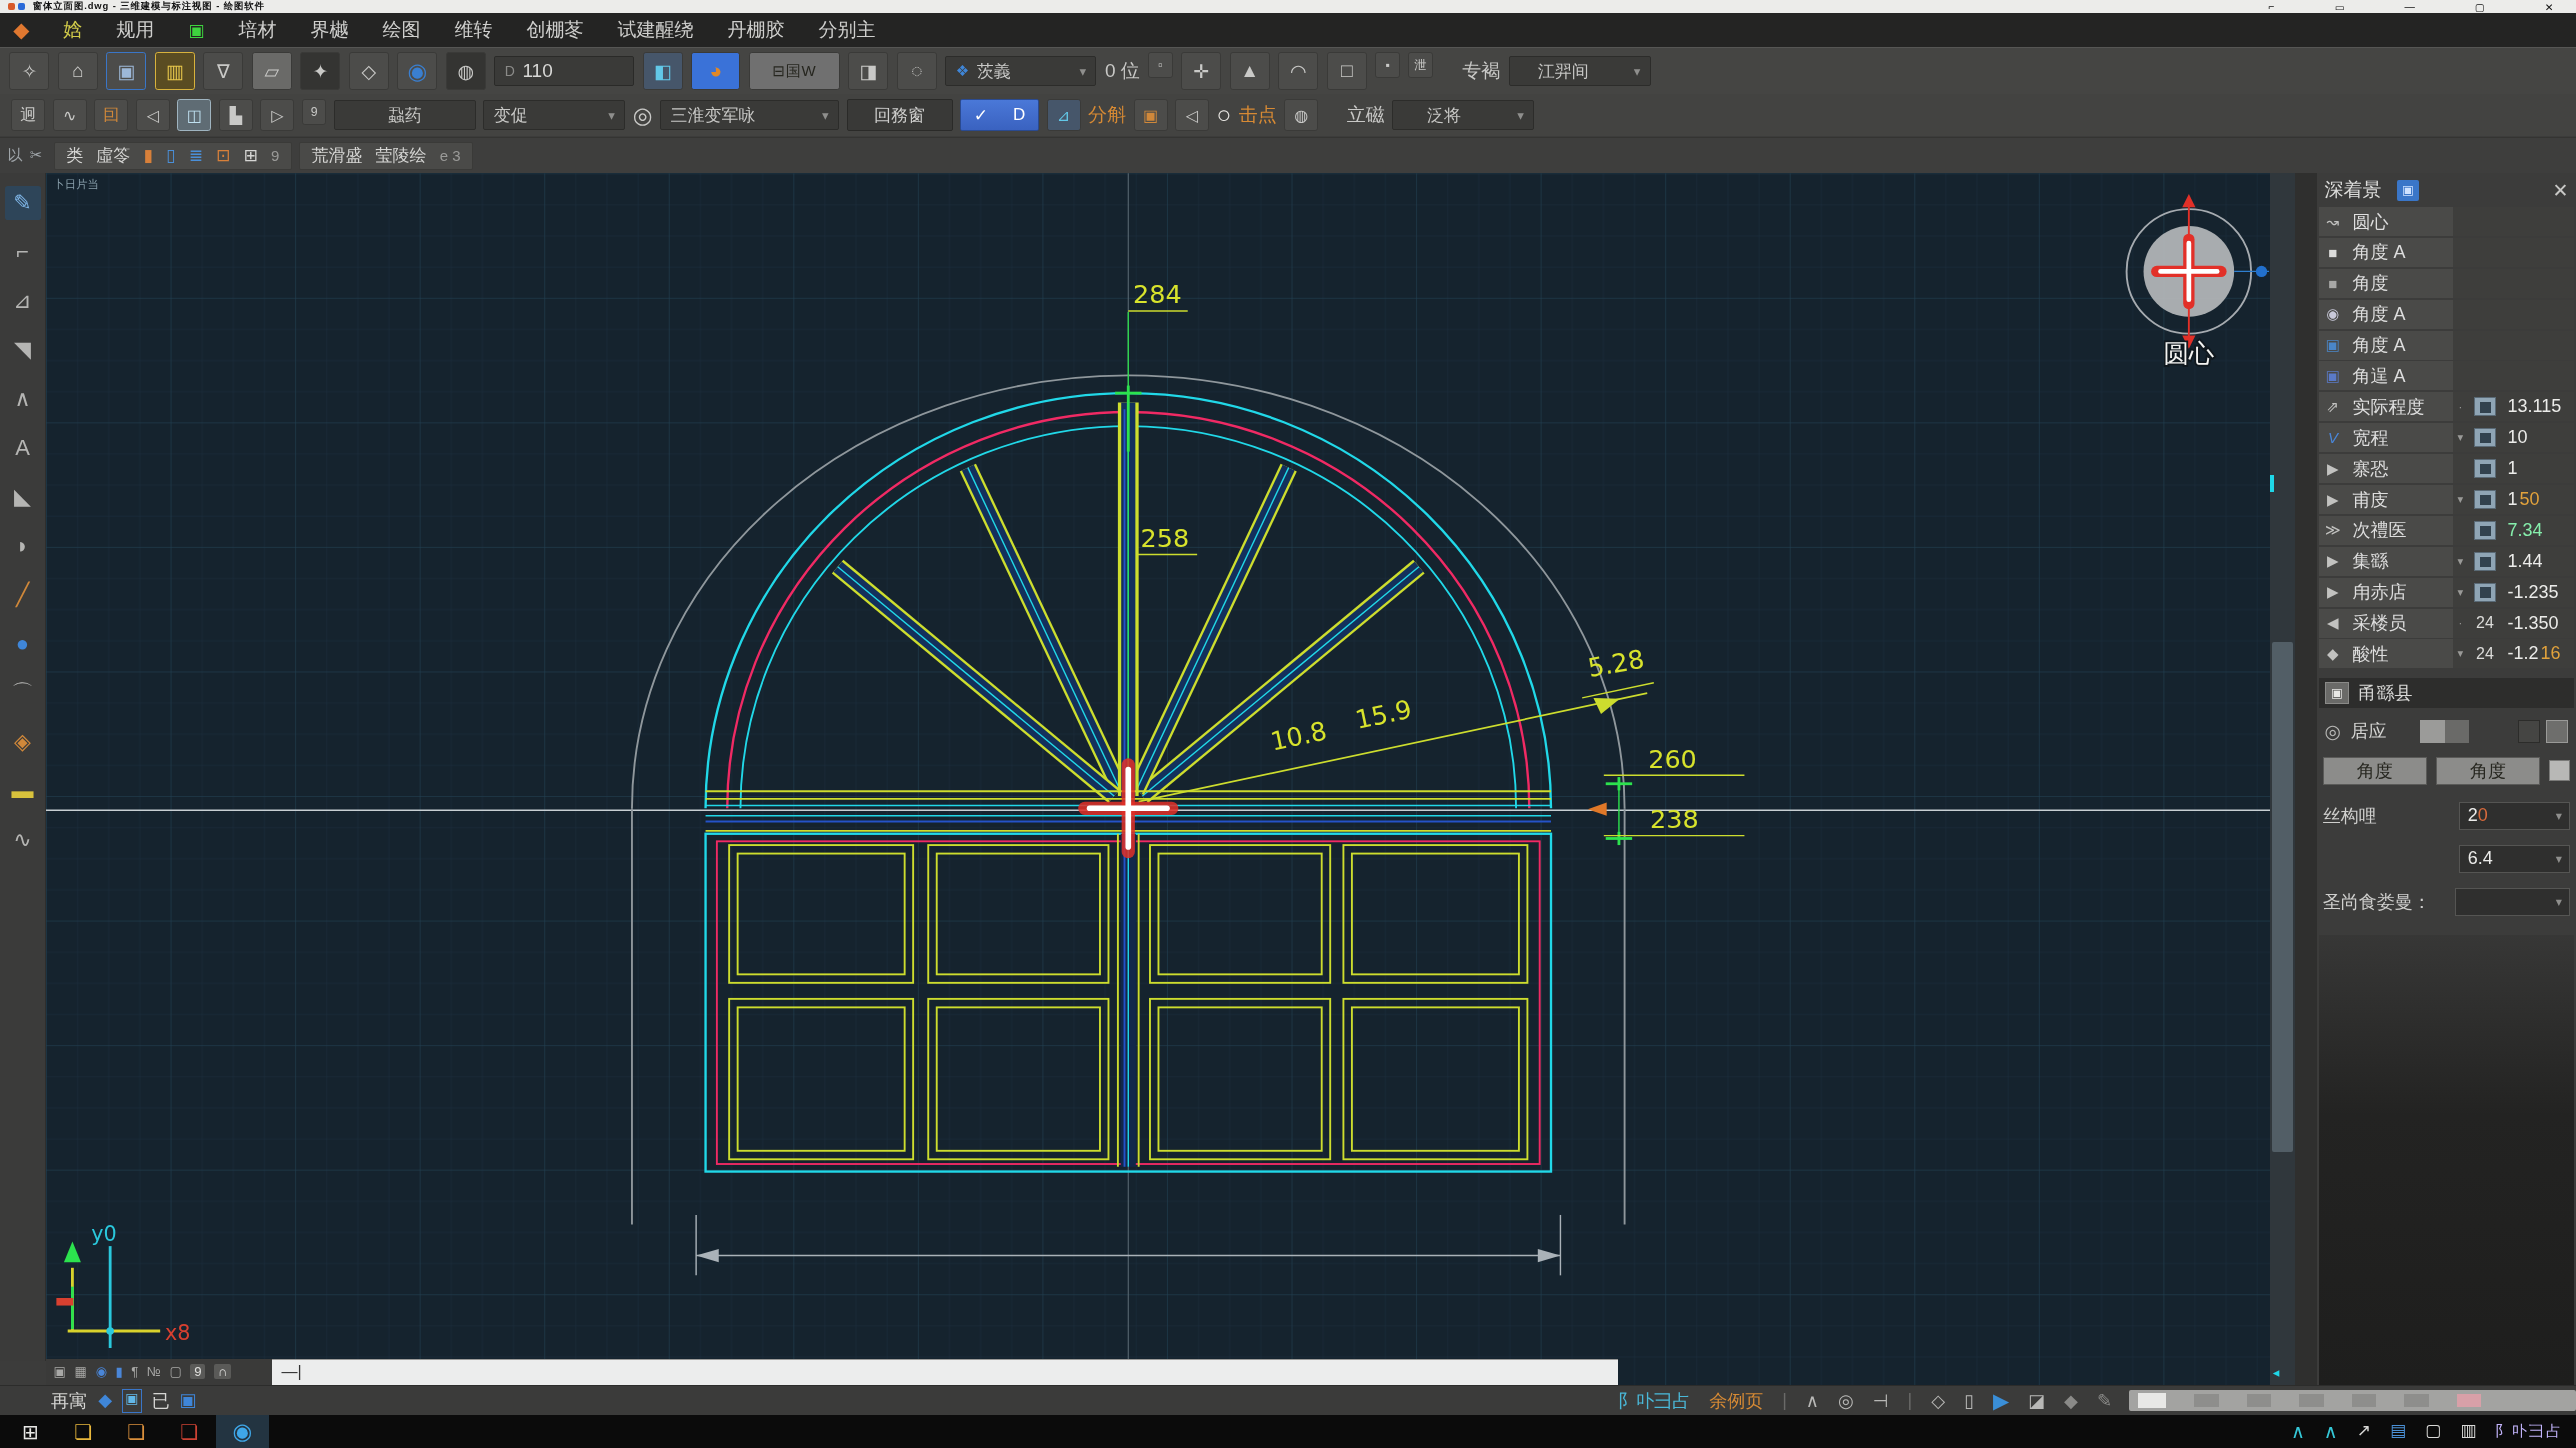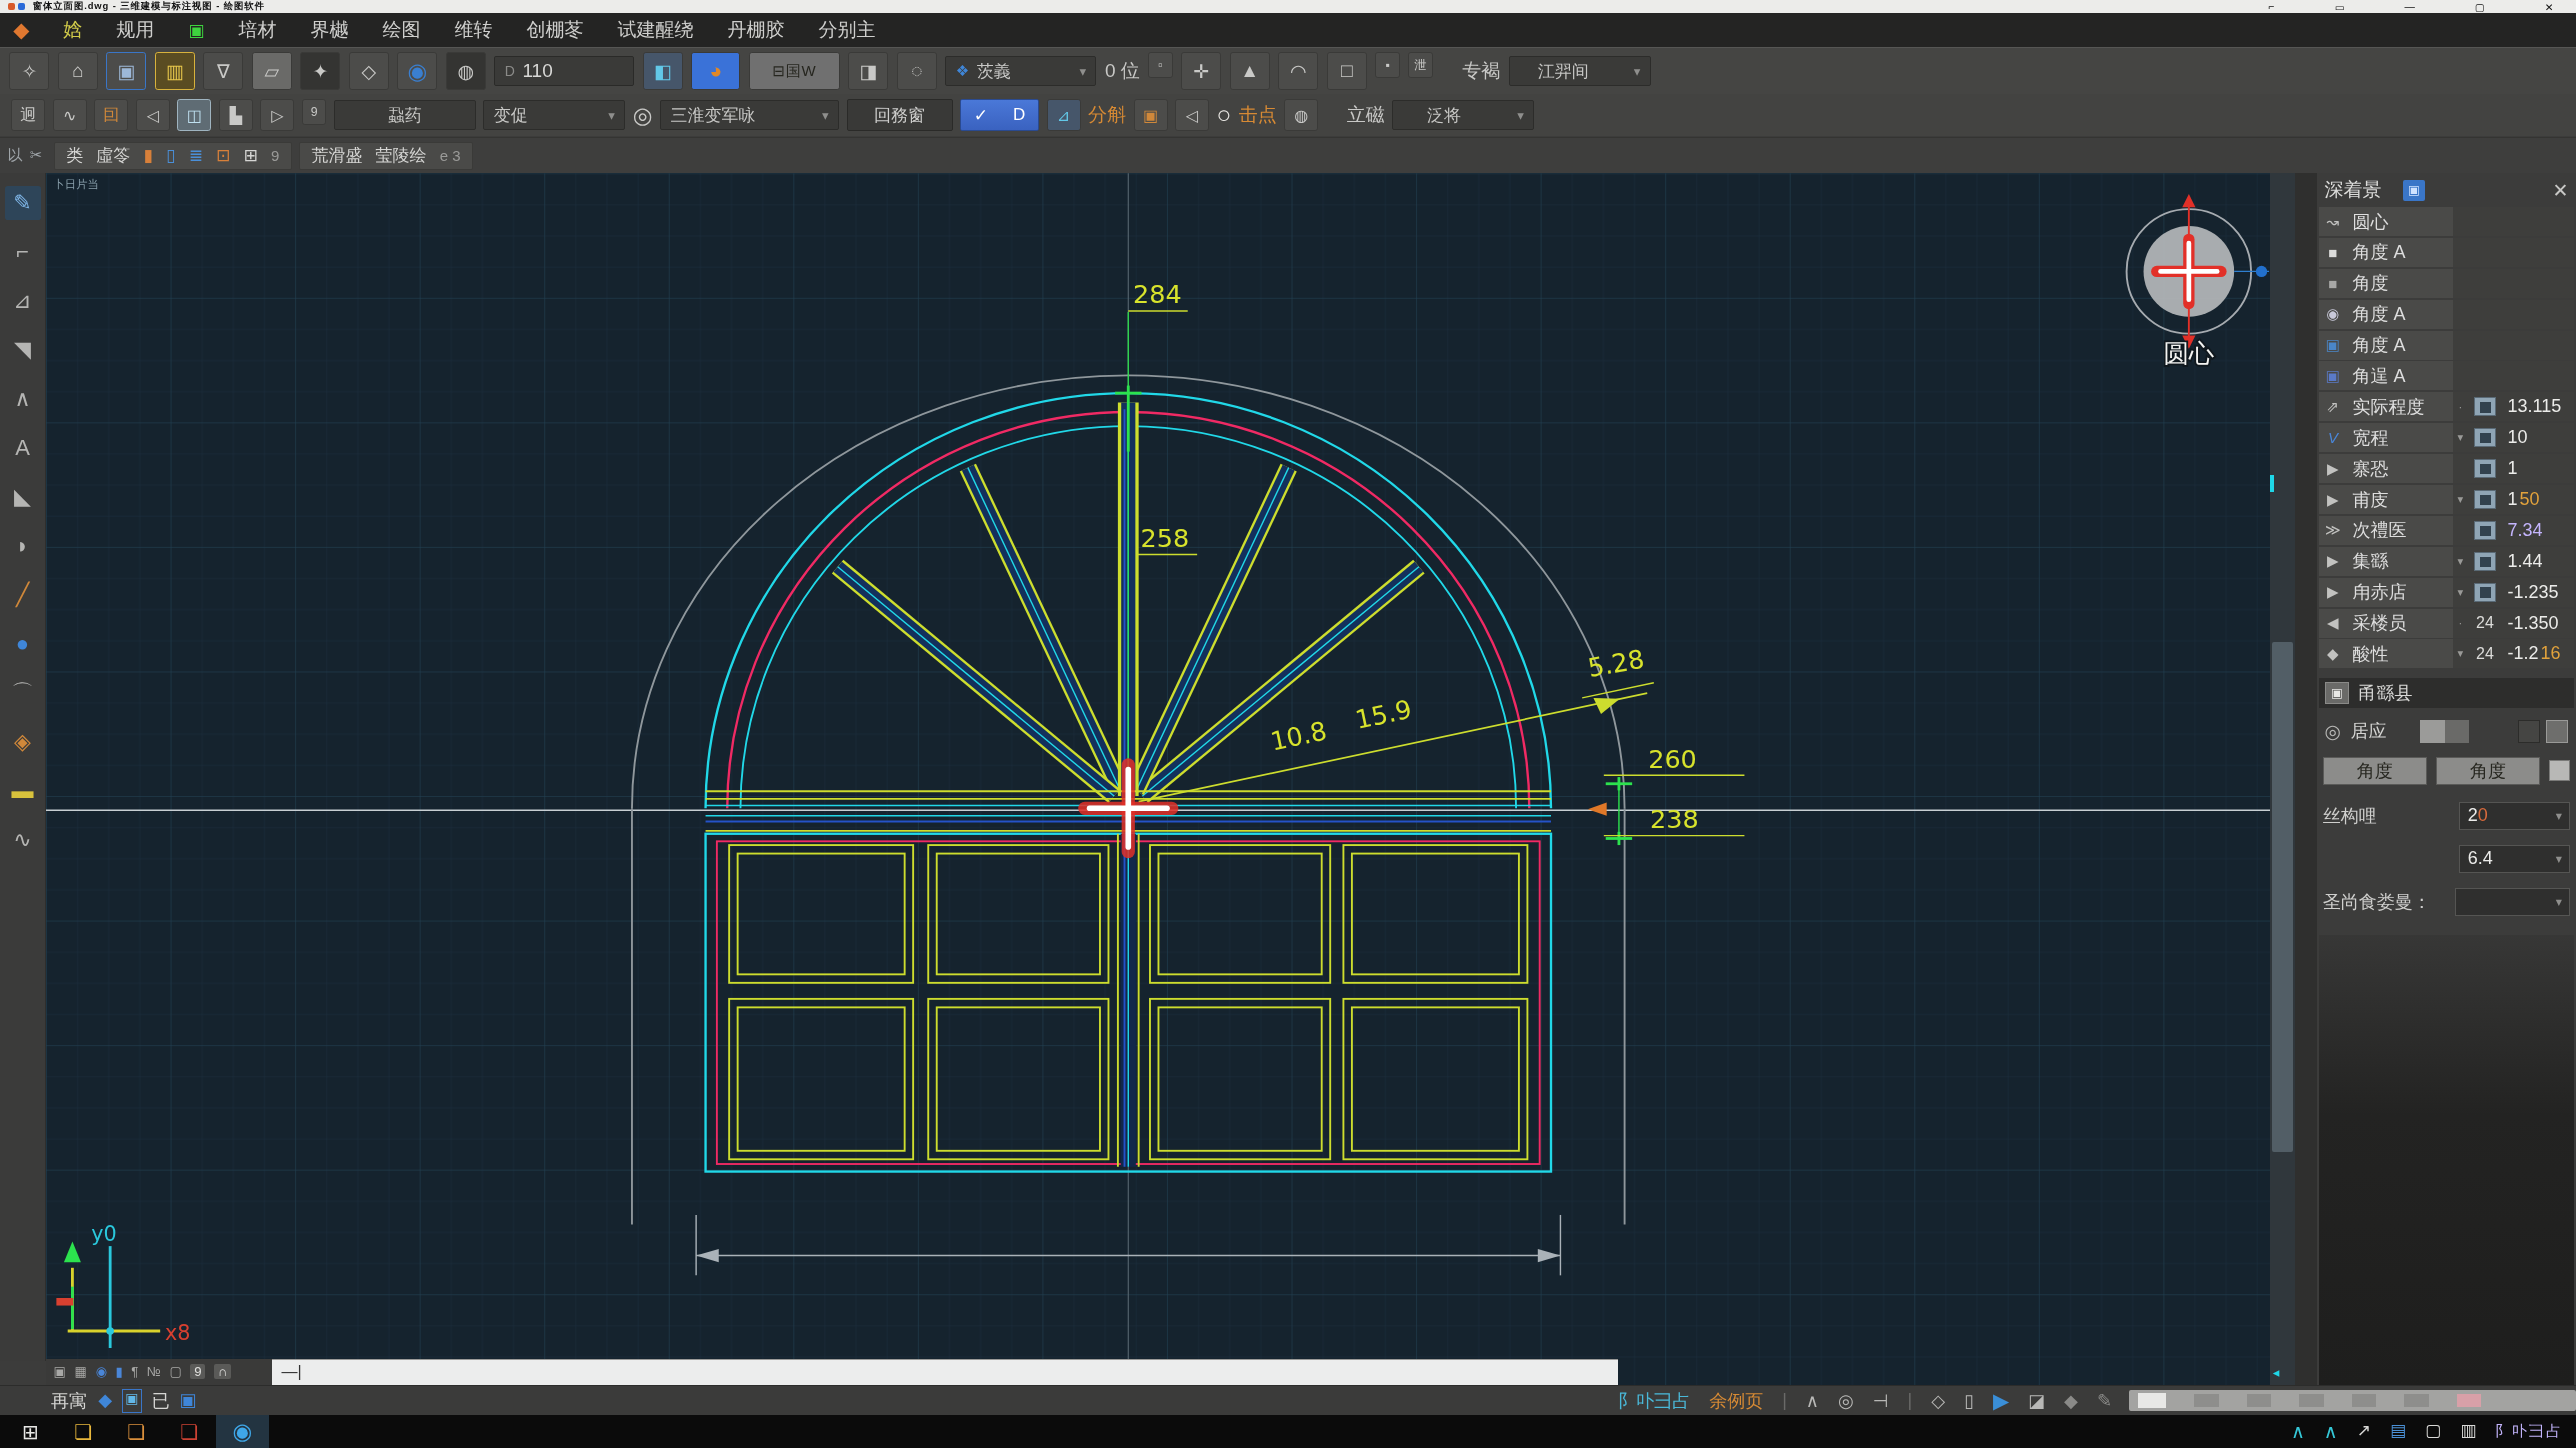--- a/index.html
+++ b/index.html
@@ -91,39 +91,39 @@
   
   .vscroll{position:absolute;left:2270px;top:173px;width:24.5px;height:1213px;background:#30373c;}
   .vscroll .thumb{position:absolute;left:1.9px;top:469px;width:21px;height:510px;background:#525e66;border-radius:1.9px;}
   .vscroll .mark{position:absolute;left:0;top:302px;width:3.8px;height:17px;background:#1fd7e8;}
   .vscroll .arr{position:absolute;left:2.8px;bottom:5.7px;color:#1fd7e8;font-size:13.2px;}
   .panelgap{position:absolute;left:2295px;top:173px;width:22px;height:1213px;background:#2f2f2e;}
 
   
   .rpanel{position:absolute;left:2317px;top:173px;width:259px;height:1213px;background:#3c3c3b;
           display:flex;flex-direction:column;padding:0 1.9px;}
-  .rp-head{height:34px;display:flex;align-items:center;gap:21px;padding:0 5.7px;color:#dcdcda;font-size:19px;}
+  .rp-head{height:34px;display:flex;align-items:center;gap:15px;padding:0 5.7px;color:#dcdcda;font-size:19px;}
   .rp-head .hicon{width:22.6px;height:21px;background:#3a76c8;color:#cfe2ff;font-size:12.3px;
                   display:flex;align-items:center;justify-content:center;border-radius:1.9px;}
   .rp-head .close{margin-left:auto;color:#c8c8c6;font-size:19px;}
   .prow{display:grid;grid-template-columns:28px 106px 15px 34px 1fr;height:29px;margin-bottom:1.9px;
         align-items:center;font-size:18px;}
   .prow .iz{height:100%;display:flex;align-items:center;justify-content:center;background:#4a4a48;
             color:#c2c2c0;font-size:15px;}
   .prow .lz{height:100%;display:flex;align-items:center;background:#4a4a48;color:#dedede;padding-left:5.7px;white-space:nowrap;overflow:hidden;}
   .prow .cz{height:100%;display:flex;align-items:center;justify-content:center;background:#3e3e3c;color:#9a9a98;font-size:11.3px;}
   .prow .sz{height:100%;display:flex;align-items:center;justify-content:center;background:#3e3e3c;color:#dcdcda;font-size:16px;}
   .prow .vz{height:100%;display:flex;align-items:center;gap:1.9px;background:#3e3e3c;color:#ececea;padding-left:5.7px;}
   .prow .swatch{width:22.6px;height:19px;background:#8fa5b5;border:0.9px solid #5a6a76;position:relative;}
   .prow .swatch::after{content:"";position:absolute;left:5.7px;top:3.8px;width:10.4px;height:10.4px;background:#32424e;}
   .prow .iz[data-gv="white"]{color:#dcdcda;} .prow .iz[data-gv="light"]{color:#a8a8a6;}
   .prow .iz[data-gv="pearl"]{color:#c8c8d8;} .prow .iz[data-gv="blue"]{color:#4a86c8;}
   .prow .iz[data-gv="blue2"]{color:#5a7ac8;} .prow .iz[data-gv="vblue"]{color:#4a86d8;font-style:italic;}
   .prow .v2{color:#ececea;text-align:right;} .prow[data-v2v="orange"] .v2{color:#e2a23c;}
-  .prow[data-valv="orange"] .v1{color:#c4b5fd;}
+  .prow[data-valv="orange"] .v1{color:#86efac;}
   .rp-sub{height:30px;margin-top:7.5px;background:#2d2d2c;display:flex;align-items:center;gap:9.4px;
           padding:0 5.7px;color:#d8d8d6;font-size:18px;}
   .rp-sub .sicon{width:24.5px;height:22.6px;background:#6a6a68;color:#e8e8e6;font-size:12.3px;
                  display:flex;align-items:center;justify-content:center;border:0.9px solid #8a8a88;}
   .rp-mode{height:32px;margin-top:7.5px;display:flex;align-items:center;gap:9.4px;padding:0 5.7px;font-size:18px;color:#d5d5d3;}
   .rp-mode .mico{font-size:19px;color:#b8b8b6;}
   .rp-mode .split{margin-left:24.5px;display:flex;}
   .rp-mode .split i{display:block;width:24.5px;height:22.6px;}
   .rp-mode .split i:first-child{background:#9b9b99;}
   .rp-mode .split i:last-child{background:#6a6a68;}

